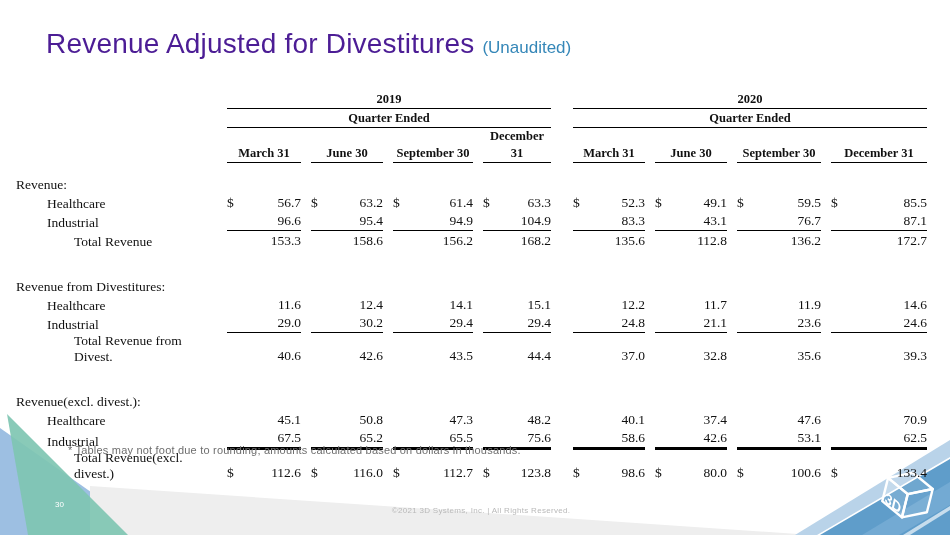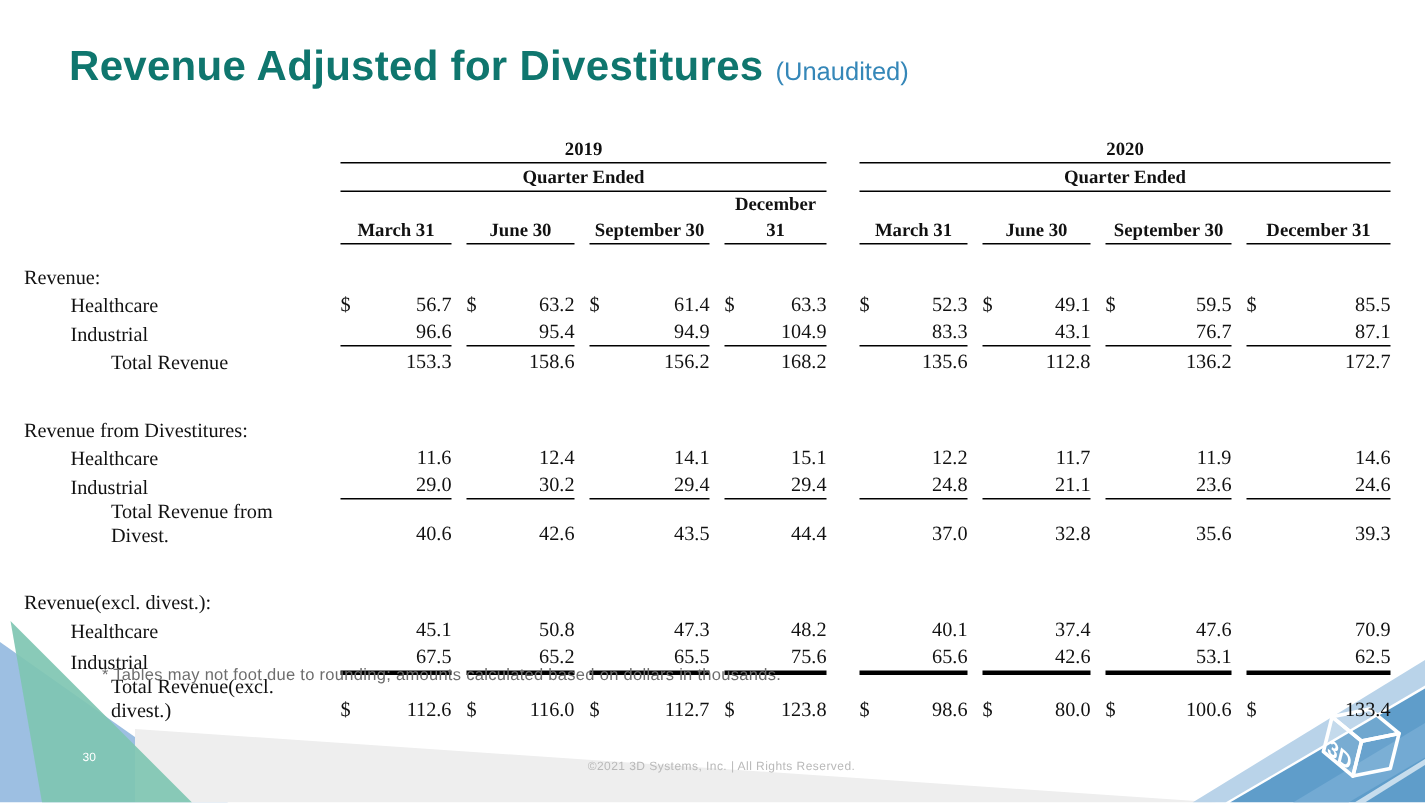--- a/index.html
+++ b/index.html
@@ -5,21 +5,21 @@
   html,body{margin:0;padding:0;}
   body{width:950px;height:535px;background:#ffffff;font-family:"Liberation Sans",sans-serif;position:relative;overflow:hidden;}
   .slide{position:absolute;inset:0;}
 
   
   .deco{position:absolute;inset:0;width:950px;height:535px;pointer-events:none;}
   .logo-wrap{position:absolute;left:872px;top:462px;width:70px;height:70px;}
 
   
   .title-line{position:absolute;left:46px;top:28px;white-space:nowrap;}
-  .title-main{font-size:28px;font-weight:bold;color:#0f766e;letter-spacing:.2px;}
+  .title-main{font-size:28px;font-weight:normal;color:#4c1d95;letter-spacing:.2px;}
   .title-qual{font-size:17px;font-weight:normal;color:#3587b8;margin-left:8px;}
   .subtitle{position:absolute;left:47px;top:63px;font-size:20px;font-weight:normal;color:#9d9d9d;letter-spacing:.3px;}
 
   
   table#rev-table{position:absolute;left:14px;top:90px;border-collapse:collapse;table-layout:fixed;
     font-family:"Liberation Serif","DejaVu Serif",serif;font-size:13.5px;color:#111;}
   #rev-table td,#rev-table th{padding:0;margin:0;font-weight:normal;text-align:left;vertical-align:bottom;}
   #rev-table .h-year,#rev-table .h-qtr,#rev-table .h-month{font-weight:bold;font-size:12.5px;text-align:center;}
   #rev-table .pad{padding-left:10px;}
   #rev-table .inl{display:block;}
@@ -482,21 +482,21 @@
             </div>
           </td>
           <td class="pad">
             <div class="num rule-thick">
               <span>75.6</span>
             </div>
           </td>
           <td></td>
           <td class="pad">
             <div class="num rule-thick">
-              <span>65.6</span>
+              <span>58.6</span>
             </div>
           </td>
           <td class="pad">
             <div class="num rule-thick">
               <span>42.6</span>
             </div>
           </td>
           <td class="pad">
             <div class="num rule-thick">
               <span>53.1</span>

